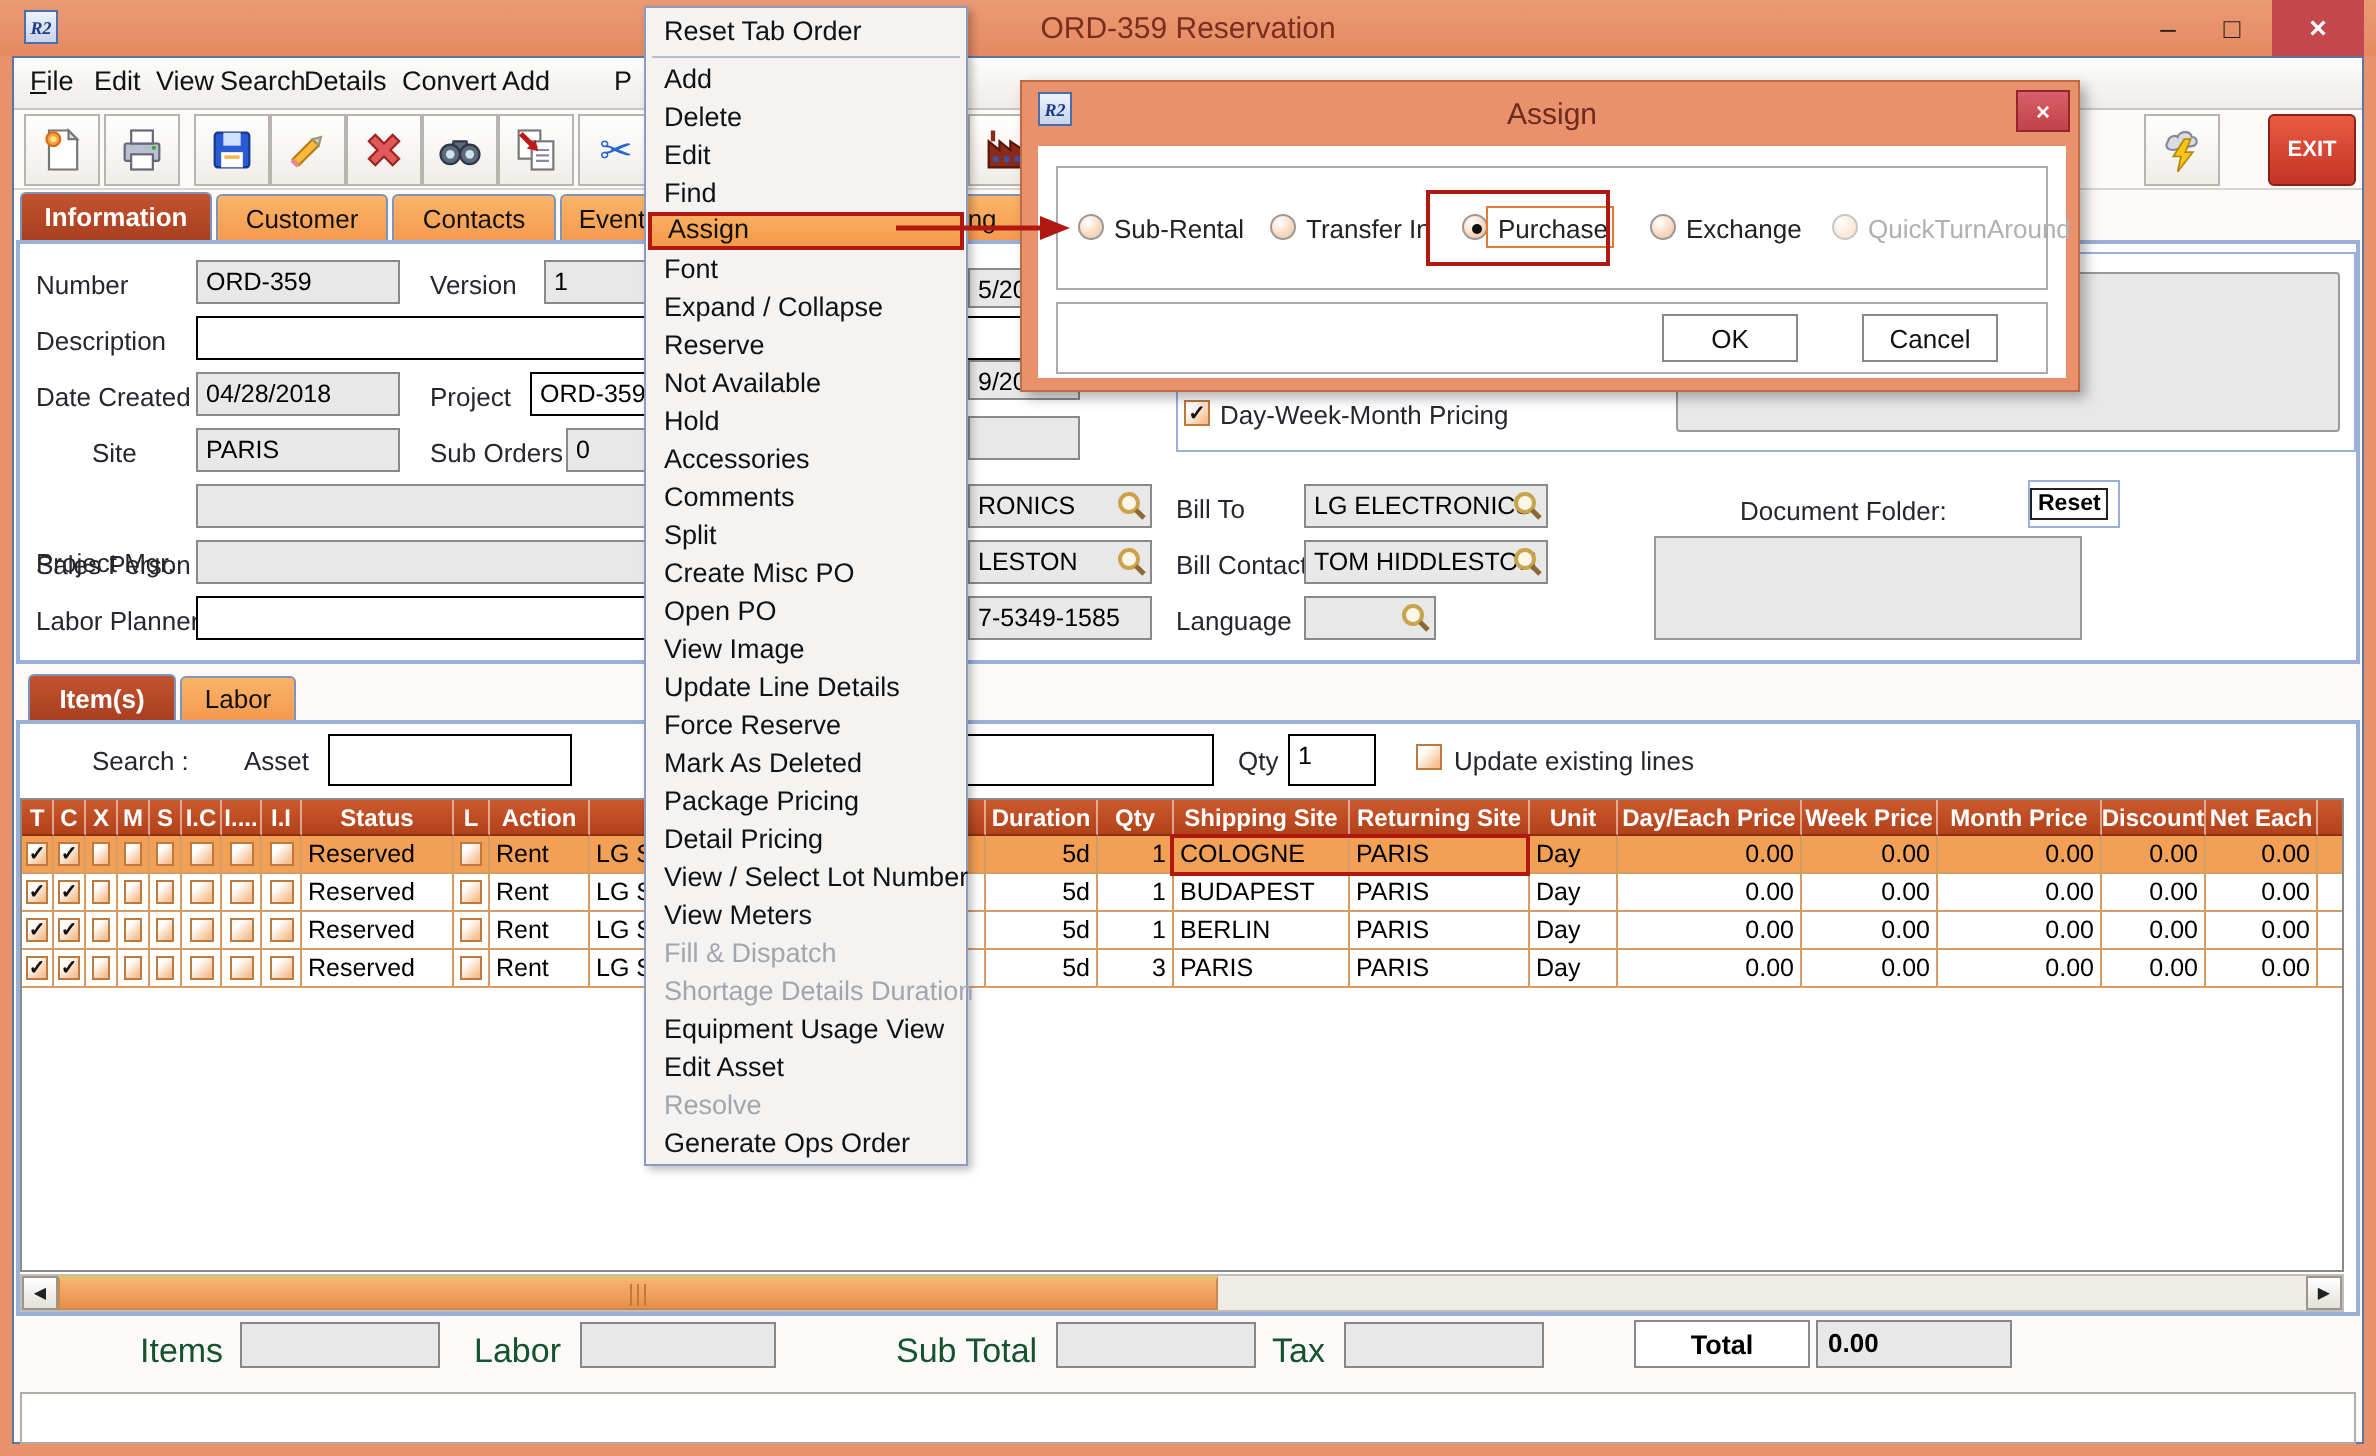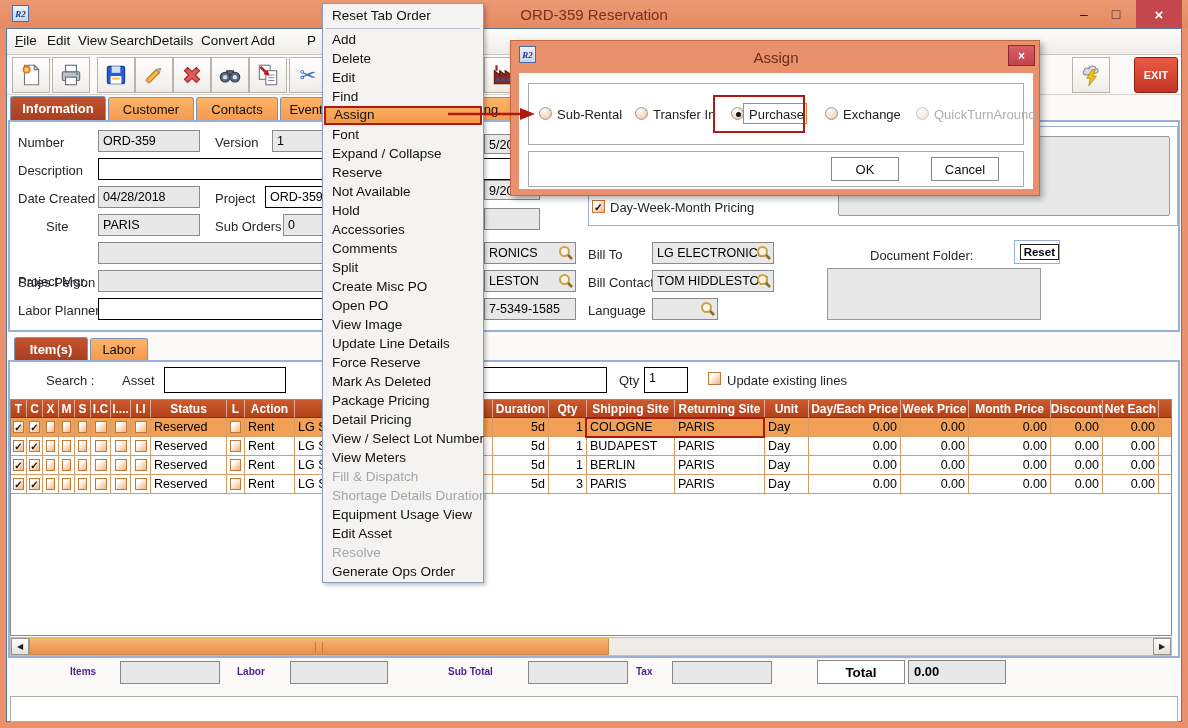--- a/index.html
+++ b/index.html
@@ -79,21 +79,21 @@
   .grid-row.hl { background:#f2a055; }
   .gcb { width:12px; height:12px; border:1px solid #c0793d; background:linear-gradient(135deg,#ffffff 25%,#f5c193 85%); display:flex; align-items:center; justify-content:center; font-size:10px; font-weight:bold; color:#111; }
 
   
   #hscroll { left:10px; top:637px; width:1162px; height:19px; background:#efece6; border:1px solid #c2beb6; }
   .sbtn { position:absolute; top:0; width:18px; height:17px; background:linear-gradient(#ffffff,#e4e0da); border:1px solid #9a968e; font-size:8px; color:#222; display:flex; align-items:center; justify-content:center; }
   #sthumb { position:absolute; left:18px; top:0; width:580px; height:17px; background:linear-gradient(#f6b272,#e98d4a); border:1px solid #c98a4f; border-top:2px solid #e8c06a; display:flex; }
   .grip { width:8px; height:11px; margin:auto; border-left:1px solid #c07a3a; border-right:1px solid #c07a3a; background:linear-gradient(90deg,transparent 45%,#c07a3a 45%,#c07a3a 55%,transparent 55%); }
 
   
-  .tot-lbl { position:absolute; font-size:10px; font-weight:bold; color:#4c1d95; }
+  .tot-lbl { position:absolute; font-size:17px; font-weight:normal; color:#14532d; }
   .tot-field { position:absolute; height:23px; background:#e8e8e8; border:1px solid #888; font-size:13px; font-weight:bold; color:#000; padding:3px 5px; }
   #total-box { position:absolute; width:88px; height:24px; border:1px solid #888; background:#fff; font-size:13.5px; font-weight:bold; display:flex; align-items:center; justify-content:center; }
   #status-strip { left:10px; top:696px; width:1168px; height:26px; background:#fff; border:1px solid #b0aca6; }
 </style>
 </head>
 <body>
 
 <div id="screen">
 
   <div class="abs" id="client"></div>
@@ -271,21 +271,21 @@
   <span class="lbl" style="left:588px; top:303px;">Language</span>
   <div class="field" style="left:652px; top:298px; width:66px;">
     <span></span>
     <span class="mag"><svg width="16" height="16">
           <circle cx="6.5" cy="6.5" r="4.5" fill="#fdf6e8" stroke="#caa24a" stroke-width="2"></circle>
           <line x1="10" y1="10" x2="14" y2="14" stroke="#8a6a30" stroke-width="2.5"></line>
         </svg></span>
   </div>
 
   <span class="lbl" style="left:826px; top:248px;margin-left:44px;">Document Folder:</span>
-  <div class="abs" style="left:1014px; top:240px; width:46px; height:24px; border:1px solid #9ab0d8; background:#fff; display:flex; align-items:center; justify-content:flex-end;">
+  <div class="abs" style="left:1014px; top:240px; width:46px; height:24px; border:1px solid #9ab0d8; background:#fff; display:flex; align-items:center; justify-content:flex-start;">
     <span style="border:1px solid #222; padding:1px 3px; font-size:11.5px; font-weight:bold;">Reset</span>
   </div>
   <div class="abs gray-box" style="left:827px; top:268px; width:214px; height:52px;"></div>
 
   <div class="abs tab active" style="left:14px; top:337px; width:74px; height:23px;">Item(s)</div>
   <div class="abs tab" style="left:90px; top:338px; width:58px; height:22px;">Labor</div>
   <div class="abs panel" style="left:8px; top:360px; width:1172px; height:298px;"></div>
 
   <span class="lbl" style="left:46px; top:373px;">Search :</span>
   <span class="lbl" style="left:122px; top:373px;">Asset</span>

